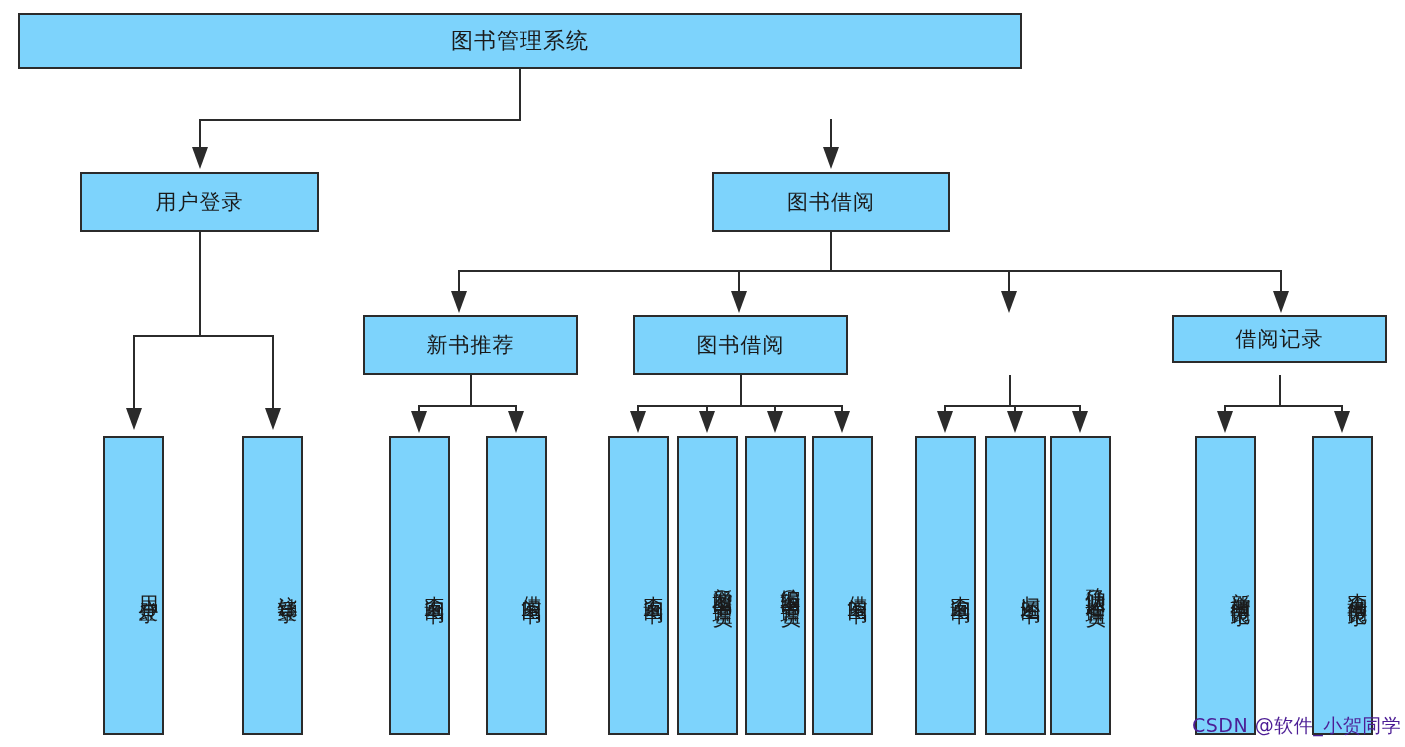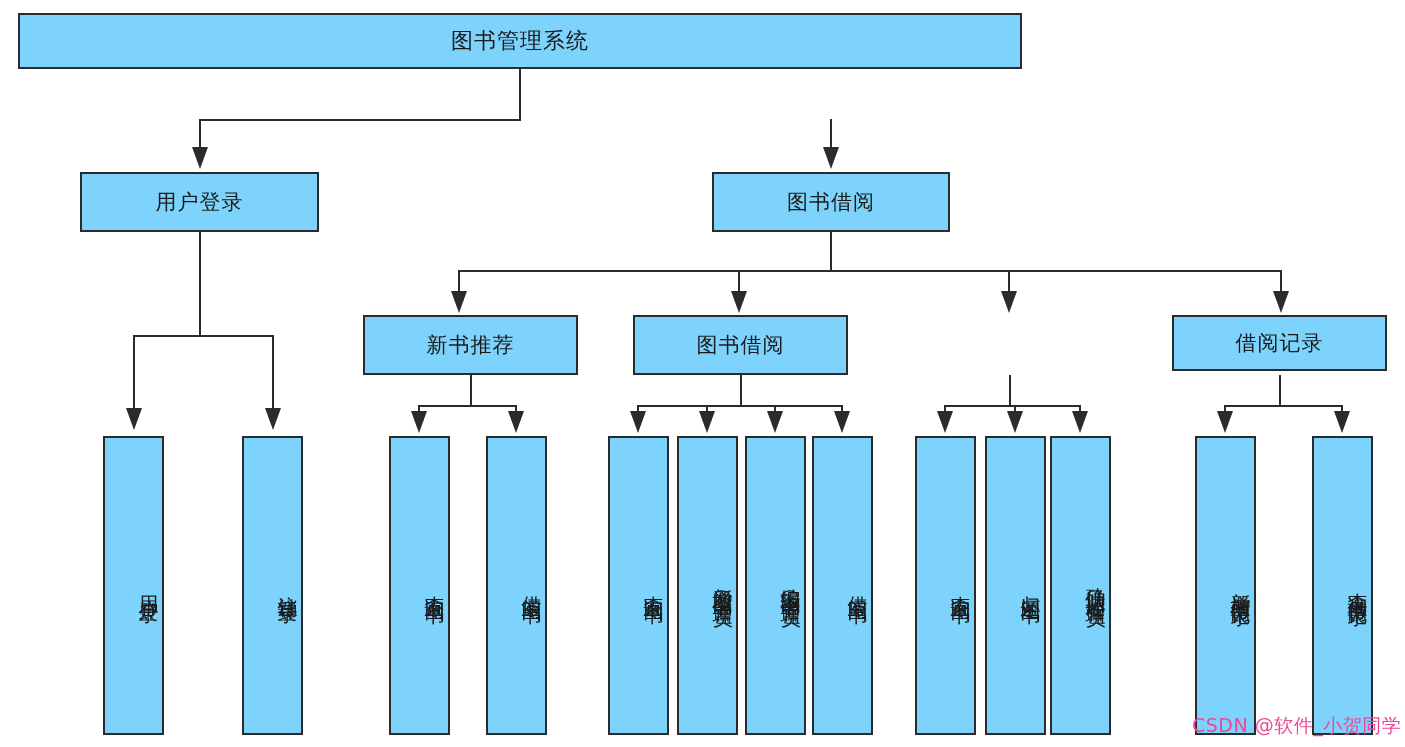--- a/index.html
+++ b/index.html
@@ -67,21 +67,21 @@
     width: 0;
     height: 0;
     border-left: 8px solid transparent;
     border-right: 8px solid transparent;
     border-top: 22px solid #2b2b2b;
     z-index: 2;
   }
   
   #watermark {
     position: absolute;
-    color: #ec4899;
+    color: #4c1d95;
     font-size: 19px;
     letter-spacing: 0.5px;
     white-space: nowrap;
     z-index: 5;
     pointer-events: none;
   }
 </style>
 </head>
 <body>
 
@@ -116,21 +116,21 @@
   <div class="vline" style="left:1008px; top:270px; height:23px;"></div>
   <div class="arrow" style="left:1001px; top:291px;"></div>
   <div class="vline" style="left:1280px; top:270px; height:23px;"></div>
   <div class="arrow" style="left:1273px; top:291px;"></div>
 
   <div class="node horiz" style="left:363px; top:315px; width:215px; height:60px;">新书推荐</div>
 
   <div class="node horiz" style="left:633px; top:315px; width:215px; height:60px;">图书借阅</div>
 
 
-  <div class="node horiz" style="left:1172px; top:315px; width:215px; height:56px;">借阅记录</div>
+  <div class="node horiz" style="left:1172px; top:315px; width:215px; height:48px;">借阅记录</div>
 
   <div class="vline" style="left:470px; top:375px; width:2px; height:31px;"></div>
   <div class="hline" style="left:418px; top:405px; width:99px;"></div>
   <div class="vline" style="left:418px; top:405px; height:8px;"></div>
   <div class="arrow" style="left:411px; top:411px;"></div>
   <div class="vline" style="left:515px; top:405px; height:8px;"></div>
   <div class="arrow" style="left:508px; top:411px;"></div>
 
   <div class="vline" style="left:740px; top:375px; height:31px;"></div>
   <div class="hline" style="left:637px; top:405px; width:206px;"></div>

